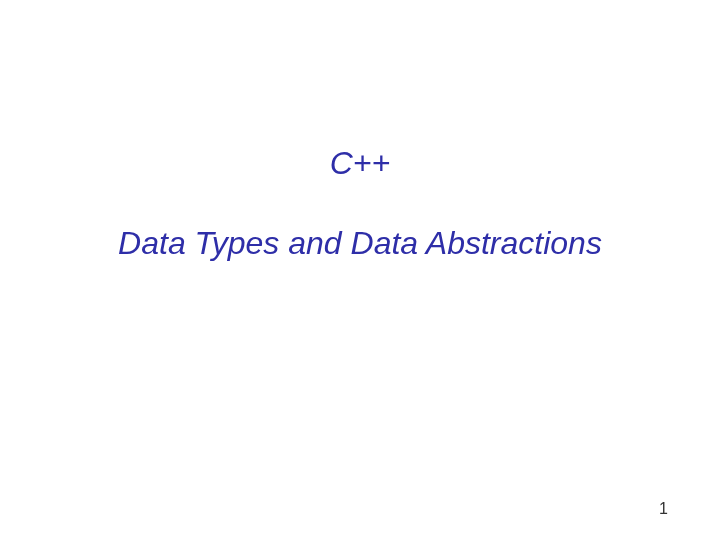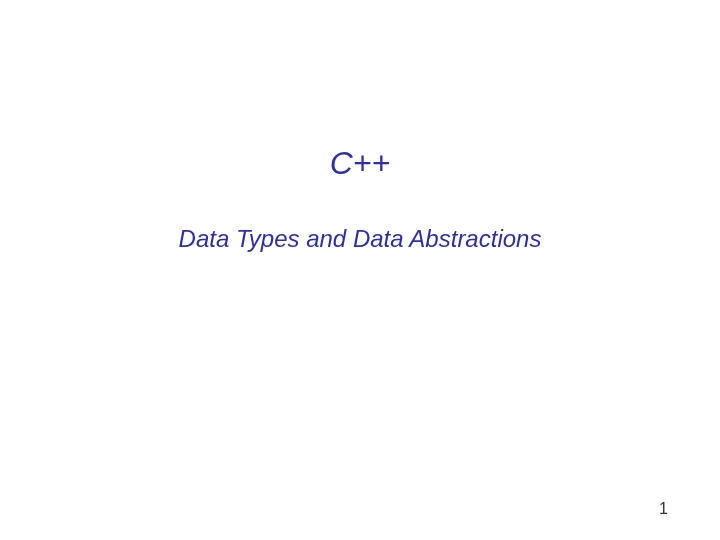--- a/index.html
+++ b/index.html
@@ -25,21 +25,21 @@
       font-style: italic;
       color: #2e2ea8;
       font-weight: normal;
     }
     .slide-subtitle {
       position: absolute;
       top: 225px;
       left: 0;
       width: 100%;
       text-align: center;
-      font-size: 24px;
+      font-size: 32px;
       font-style: italic;
       color: #2e2ea8;
       font-weight: normal;
     }
     .page-number {
       position: absolute;
       bottom: 22px;
       right: 52px;
       font-size: 16px;
       color: #333333;

